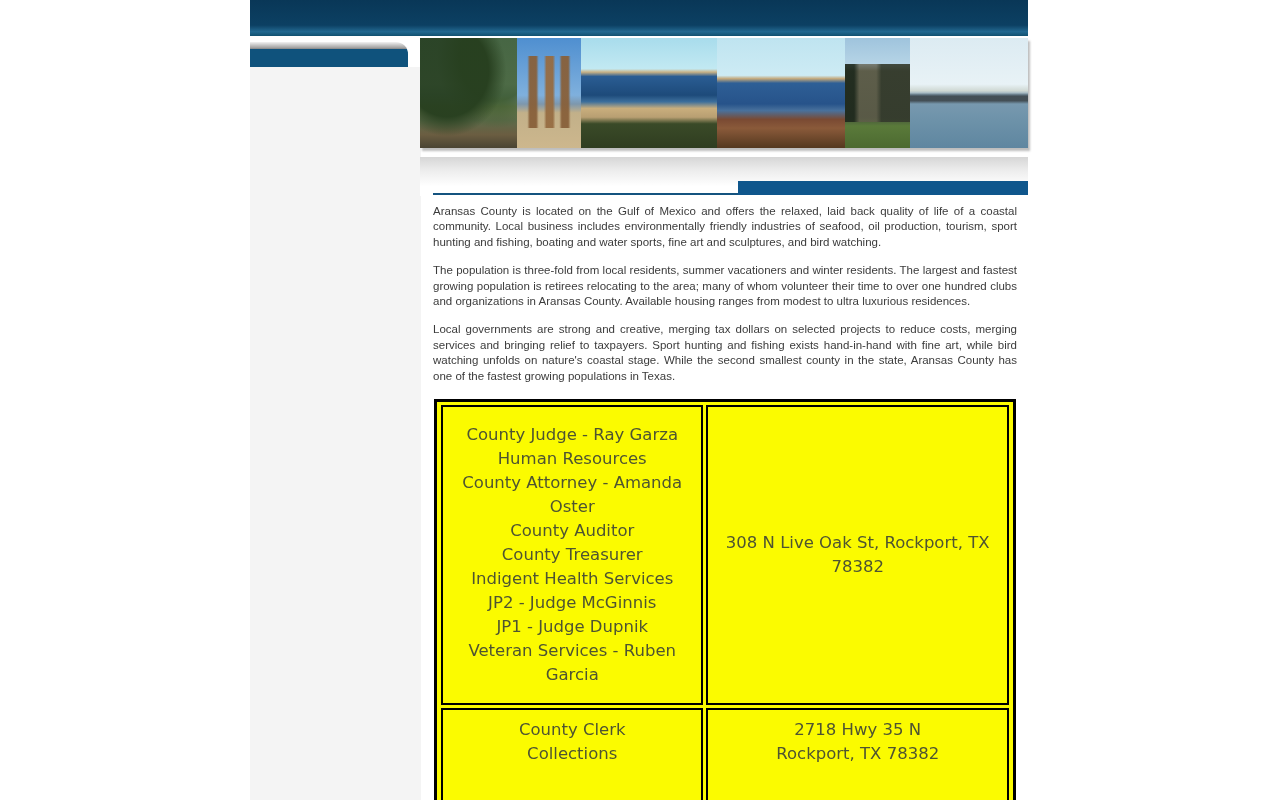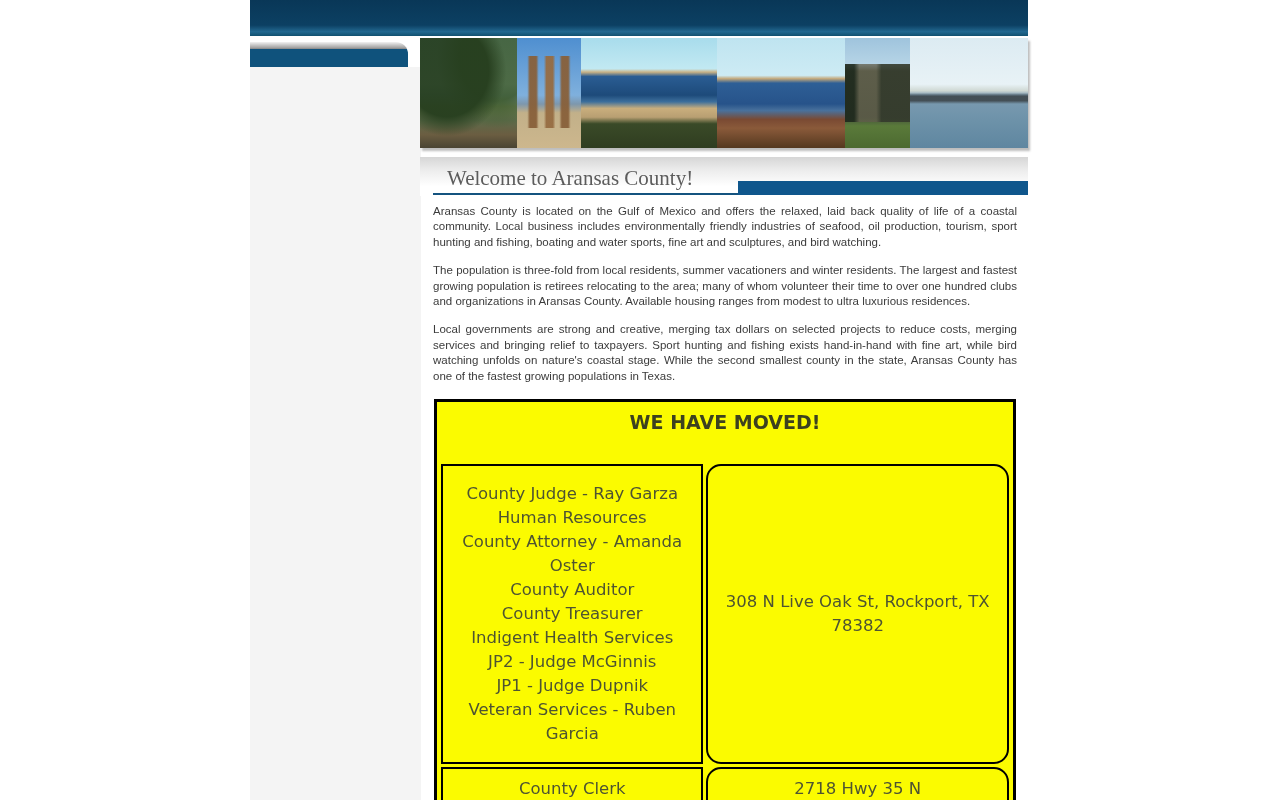--- a/index.html
+++ b/index.html
@@ -82,54 +82,52 @@
   table.moved-grid{
     width:574px;margin:0 auto 4px;border-collapse:separate;border-spacing:3px;
     table-layout:fixed;
   }
   table.moved-grid td{
     border:2px solid #000;background:#fbfb00;
     font-size:16.5px;line-height:24px;color:#4e5431;
     vertical-align:middle;padding:16px;white-space:pre-line;
   }
   td.col-offices{width:46%;}
-  td.col-address{width:54%;border-radius:15px;}
+  td.col-address{width:54%;}
   tr.row-clerk td{vertical-align:top;padding-top:8px;height:118px;}
 </style>
 </head>
 <body>
 
 <div class="topbar"></div>
 
 <div class="side-tab"></div>
 <div class="sidebar"></div>
 
 <div class="banner">
   <div class="ph-oak"></div>
   <div class="ph-sculpt"></div>
   <div class="ph-beach"></div>
   <div class="ph-bay"></div>
   <div class="ph-house"></div>
   <div class="ph-pier"></div>
 </div>
 
 <div class="welcome">
-  <h1>Welcome to Aransas County!</h1>
   <div class="rule"></div>
   <div class="accent"></div>
 </div>
 
 <div class="intro">
   <p>Aransas County is located on the Gulf of Mexico and offers the relaxed, laid back quality of life of a coastal community. Local business includes environmentally friendly industries of seafood, oil production, tourism, sport hunting and fishing, boating and water sports, fine art and sculptures, and bird watching.</p>
   <p>The population is three-fold from local residents, summer vacationers and winter residents. The largest and fastest growing population is retirees relocating to the area; many of whom volunteer their time to over one hundred clubs and organizations in Aransas County. Available housing ranges from modest to ultra luxurious residences.</p>
   <p>Local governments are strong and creative, merging tax dollars on selected projects to reduce costs, merging services and bringing relief to taxpayers. Sport hunting and fishing exists hand-in-hand with fine art, while bird watching unfolds on nature's coastal stage. While the second smallest county in the state, Aransas County has one of the fastest growing populations in Texas.</p>
 </div>
 
 <div class="moved">
-  <div class="moved-title">WE HAVE MOVED!</div>
   <table class="moved-grid">
     <tbody>
       <tr>
         <td class="col-offices">County Judge - Ray Garza
 Human Resources
 County Attorney - Amanda Oster
 County Auditor
 County Treasurer
 Indigent Health Services
 JP2 - Judge McGinnis

